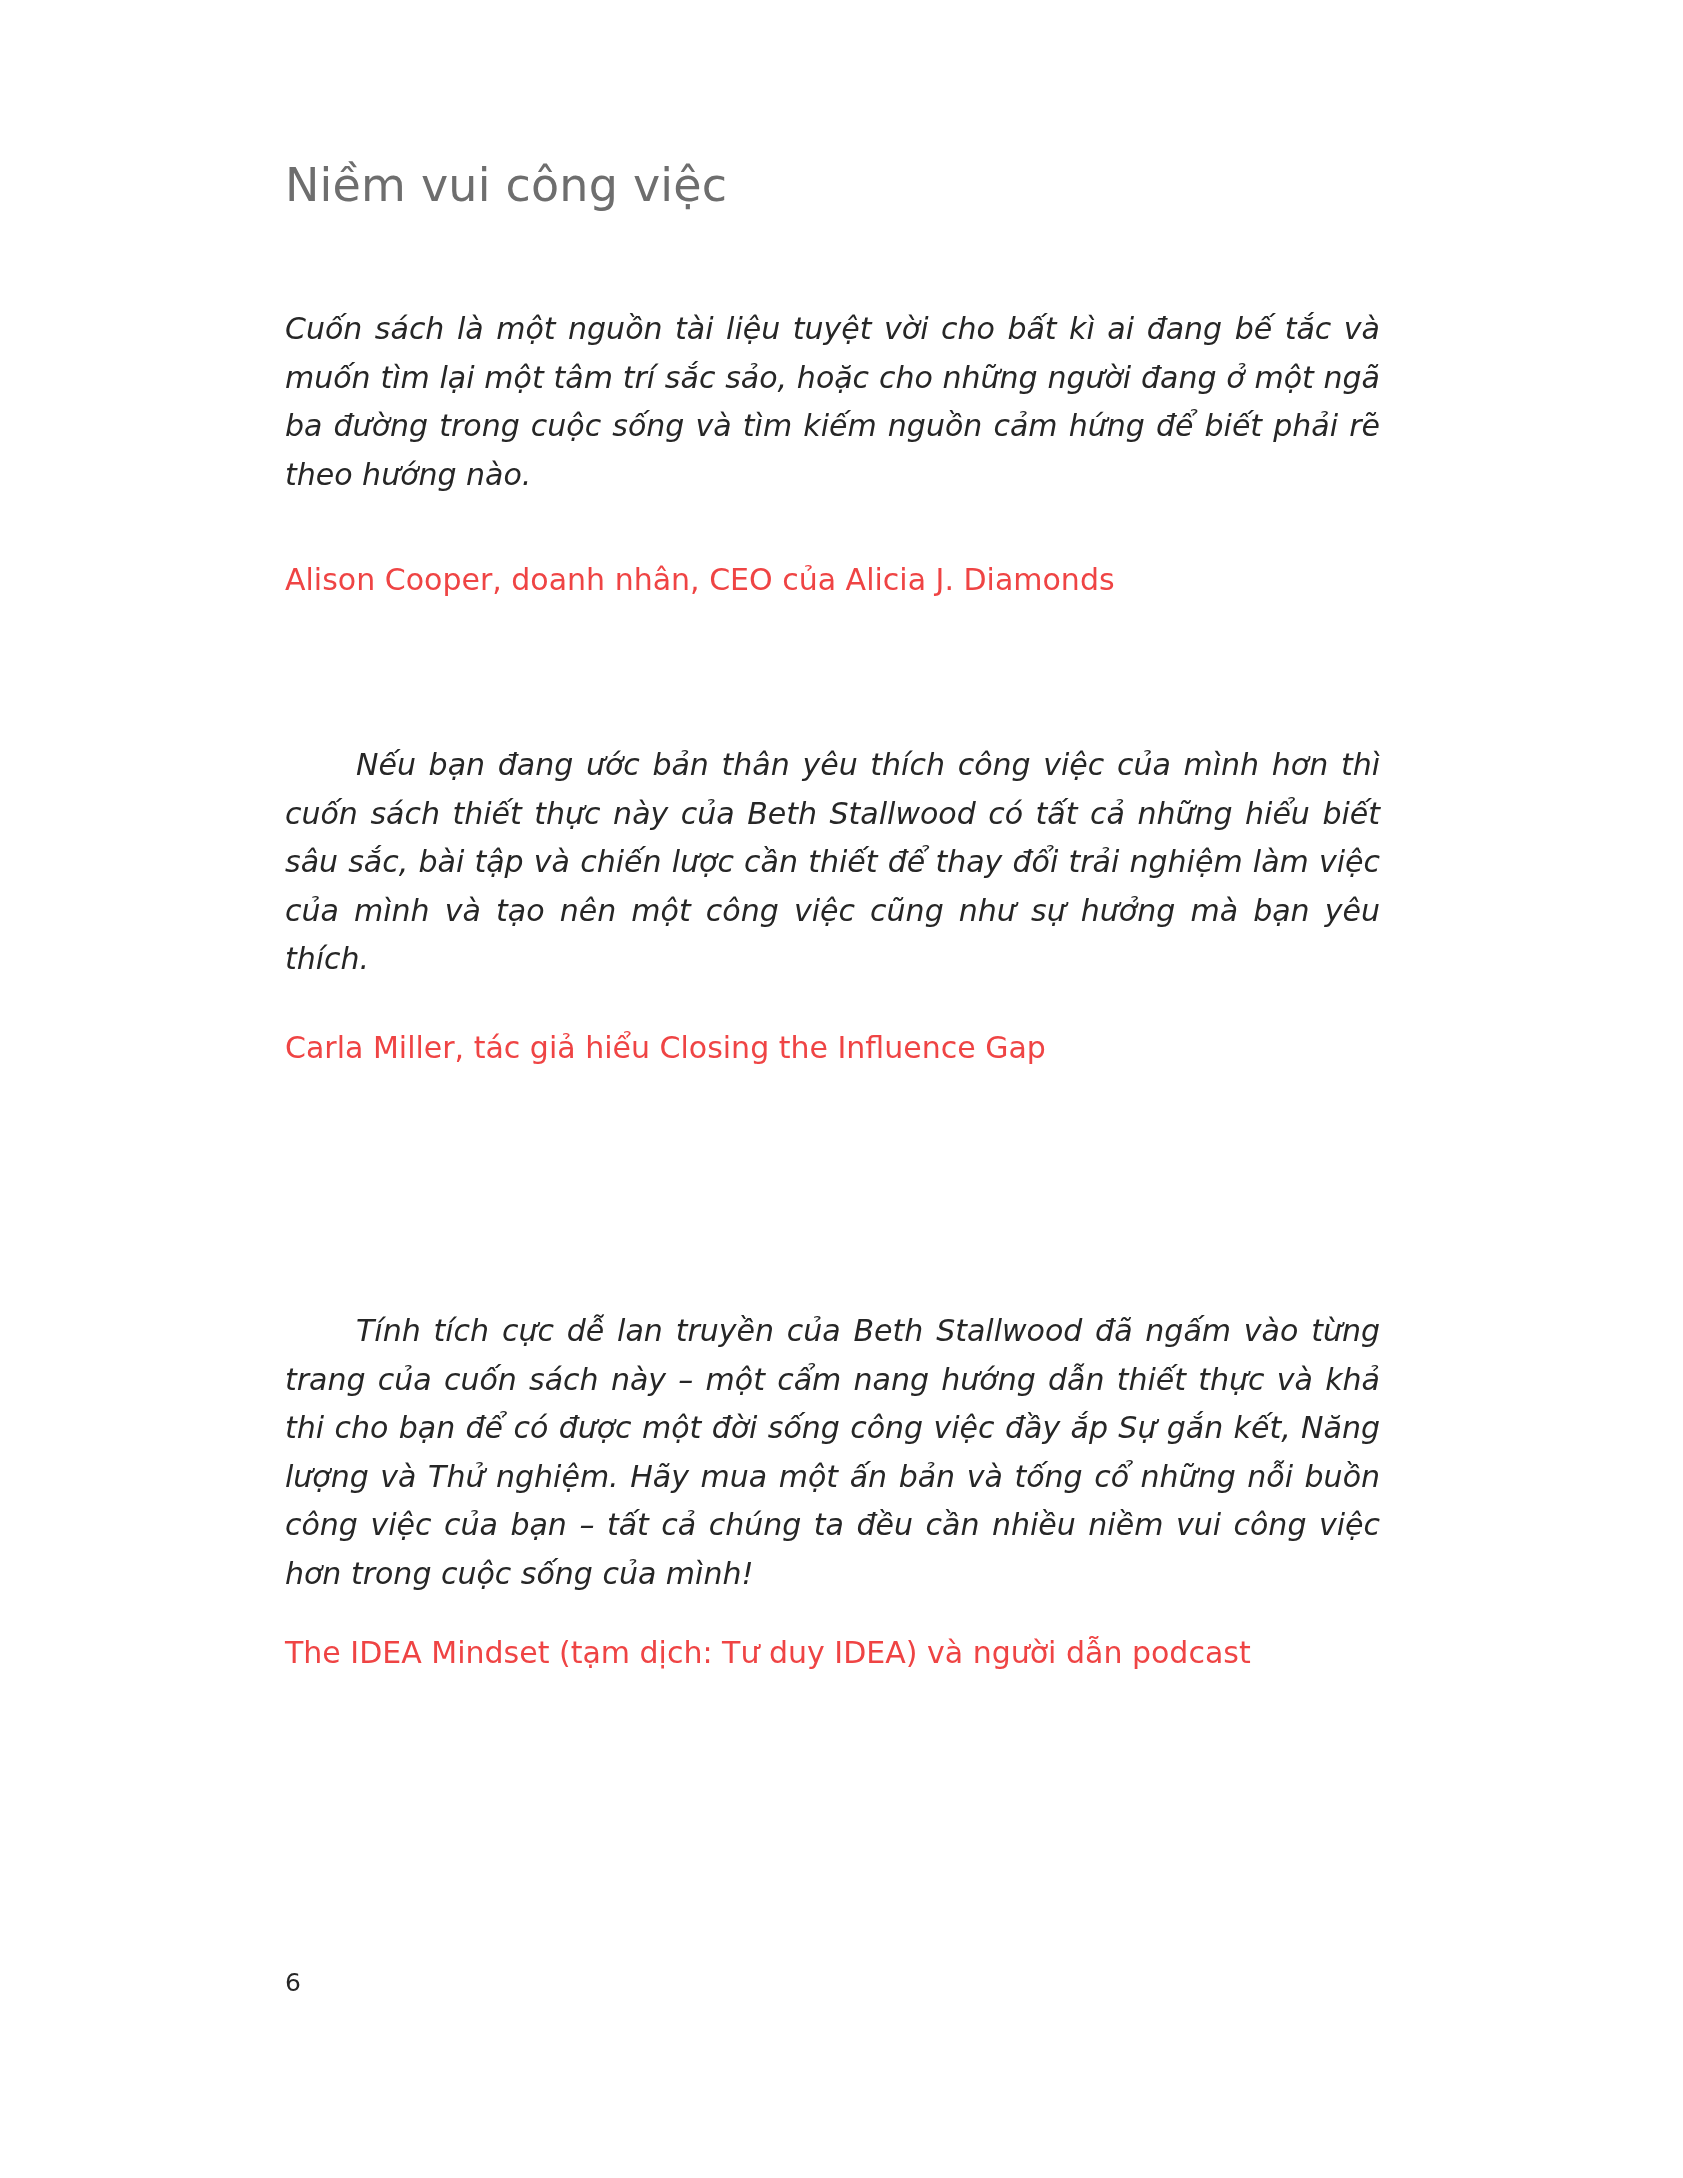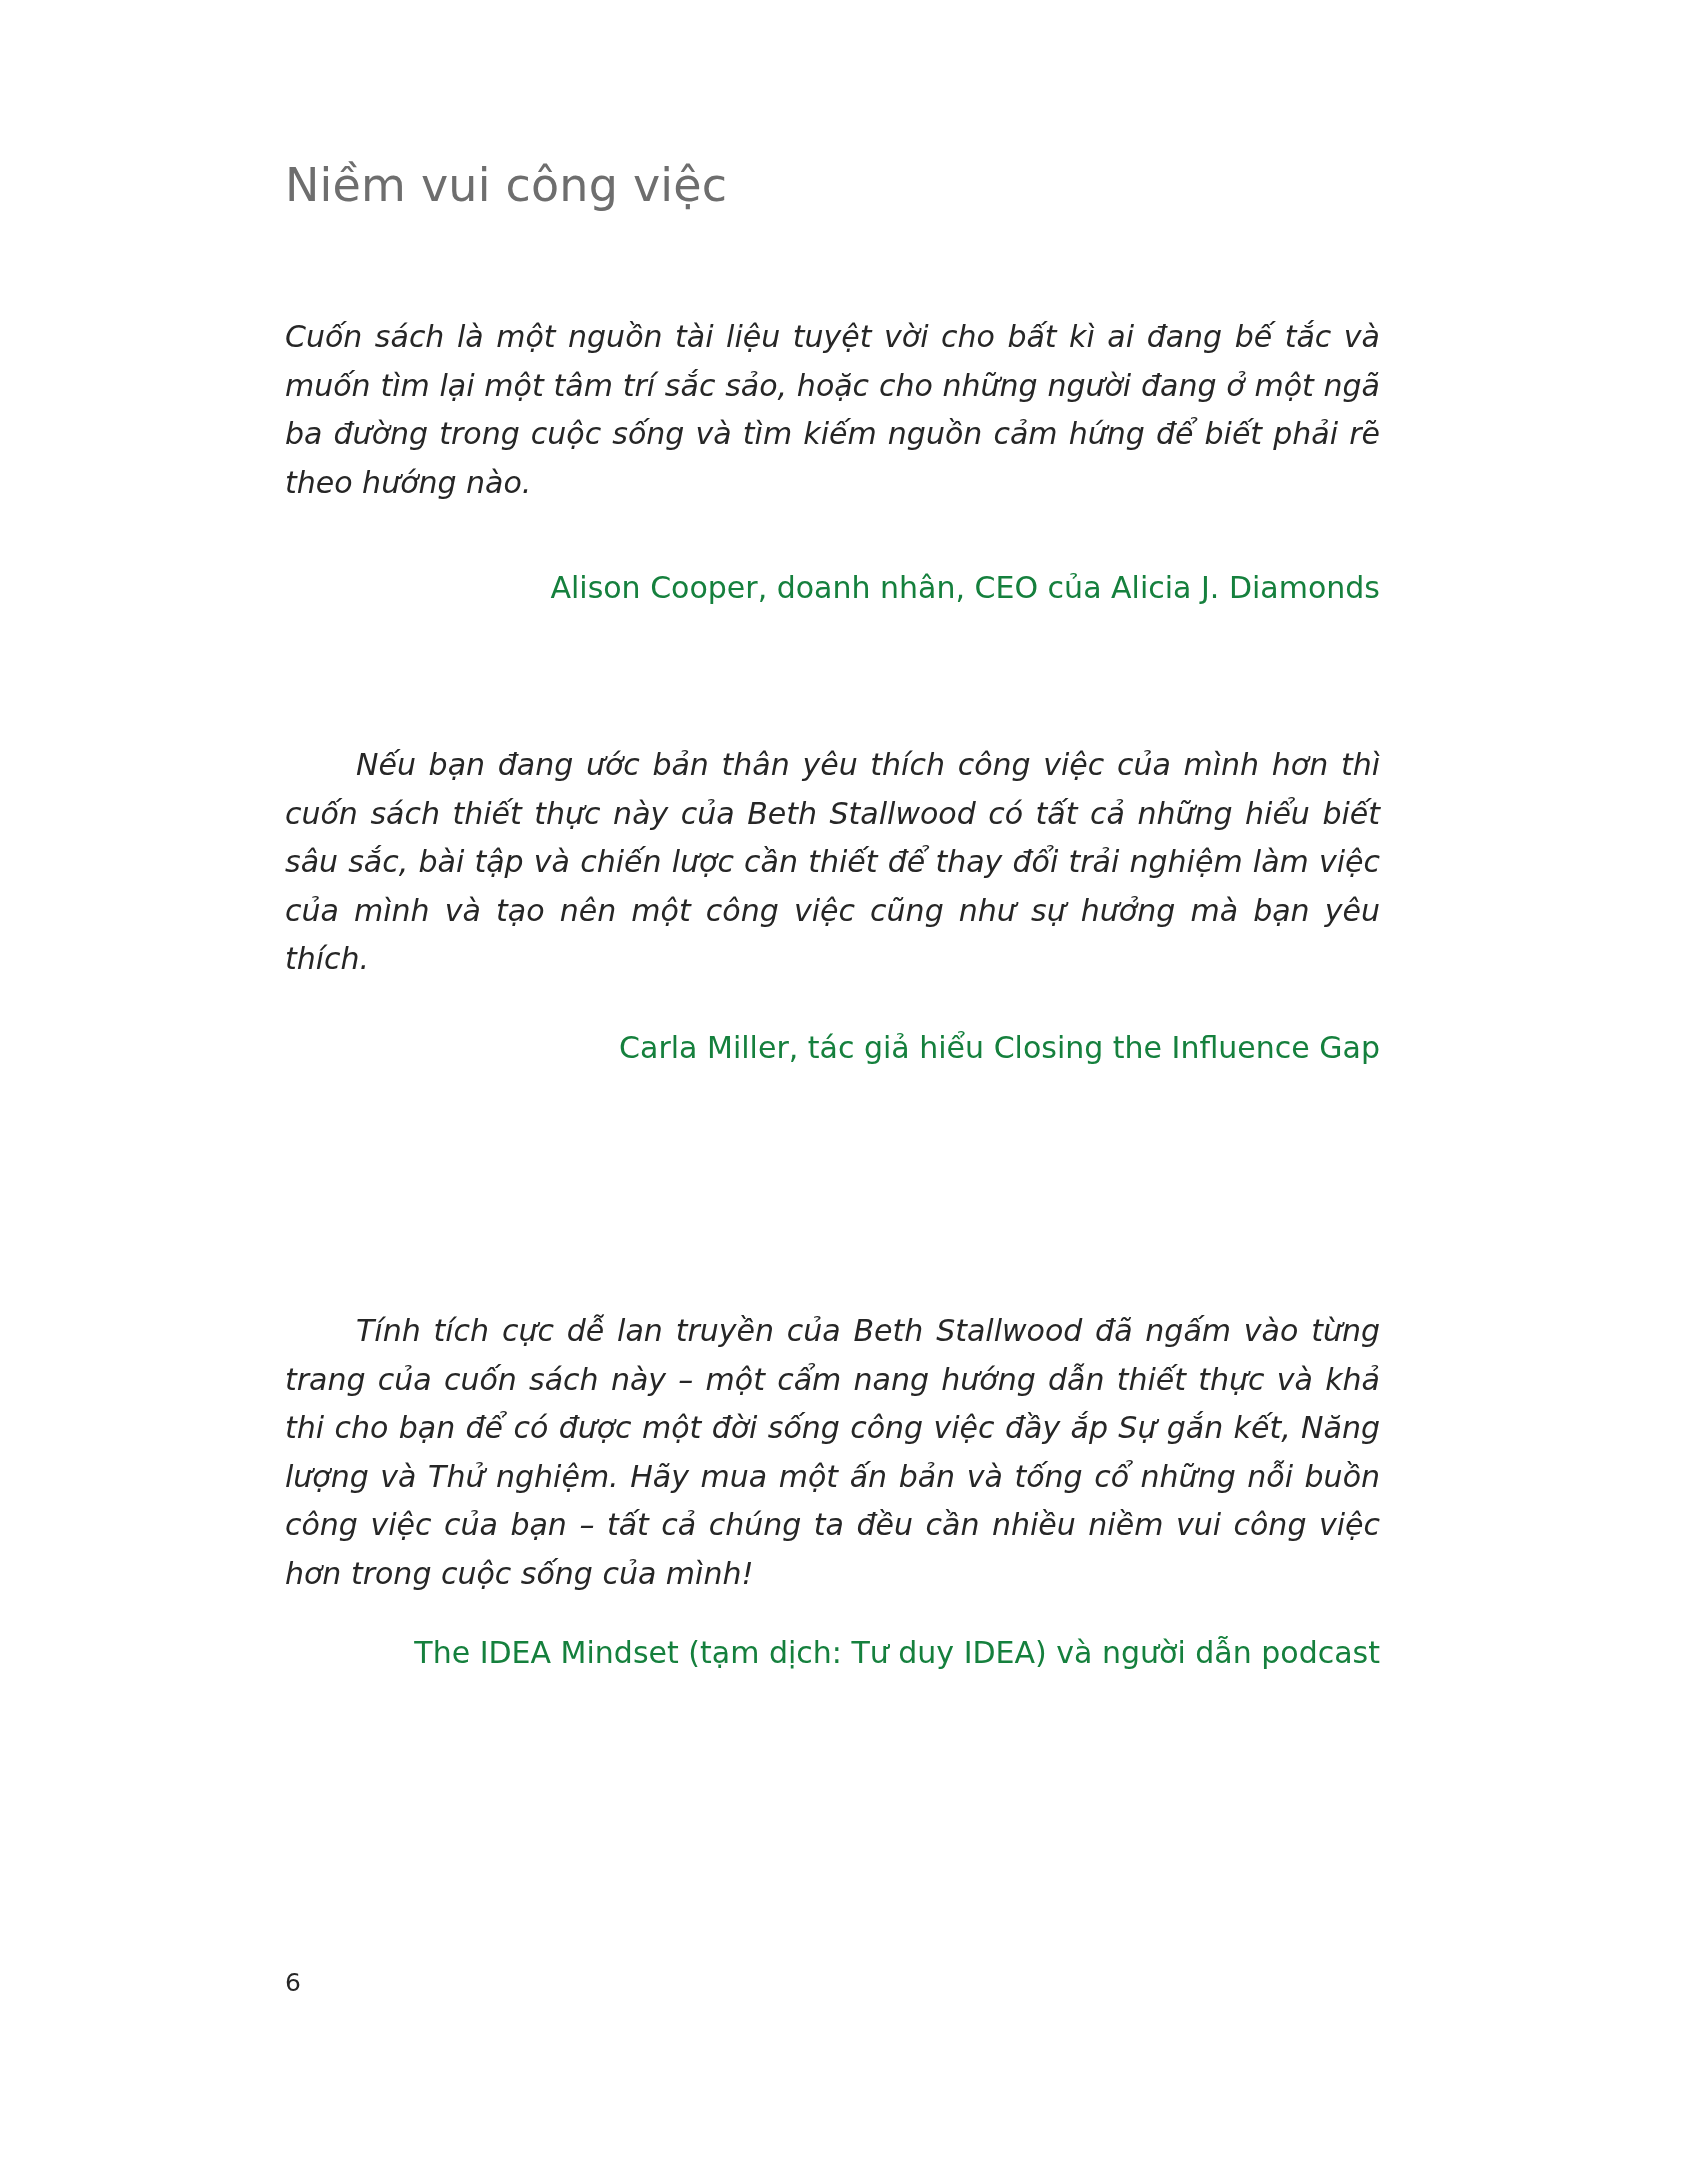--- a/index.html
+++ b/index.html
@@ -48,22 +48,21 @@
     text-align: justify;
     text-justify: inter-word;
   }
   .quote-text .indent {
     display: inline-block;
     width: 71px;
   }
   .attrib {
     font-size: 30px;
     line-height: 1.62;
-    color: #15803d;
-    text-align: right;
+    color: #ef4444;
     font-style: normal;
   }
   .attrib .ital {
   }
   .attrib-1 {
     margin-top: 57px;
   }
   .attrib-2 {
     margin-top: 40px;
   }
@@ -71,21 +70,21 @@
     margin-top: 24px;
   }
   .folio {
     position: absolute;
     left: 285px;
     top: 1968px;
     font-size: 25px;
     color: #262626;
     font-style: normal;
   }
-  .blk1 { top: 283px; }
+  .blk1 { top: 275px; }
   .blk2 { top: 711px; }
   .blk3 { top: 1277px; }
 </style>
 </head>
 <body>
 
 <div class="page">
 
   <h1 class="page-heading">Niềm vui công việc</h1>
 

